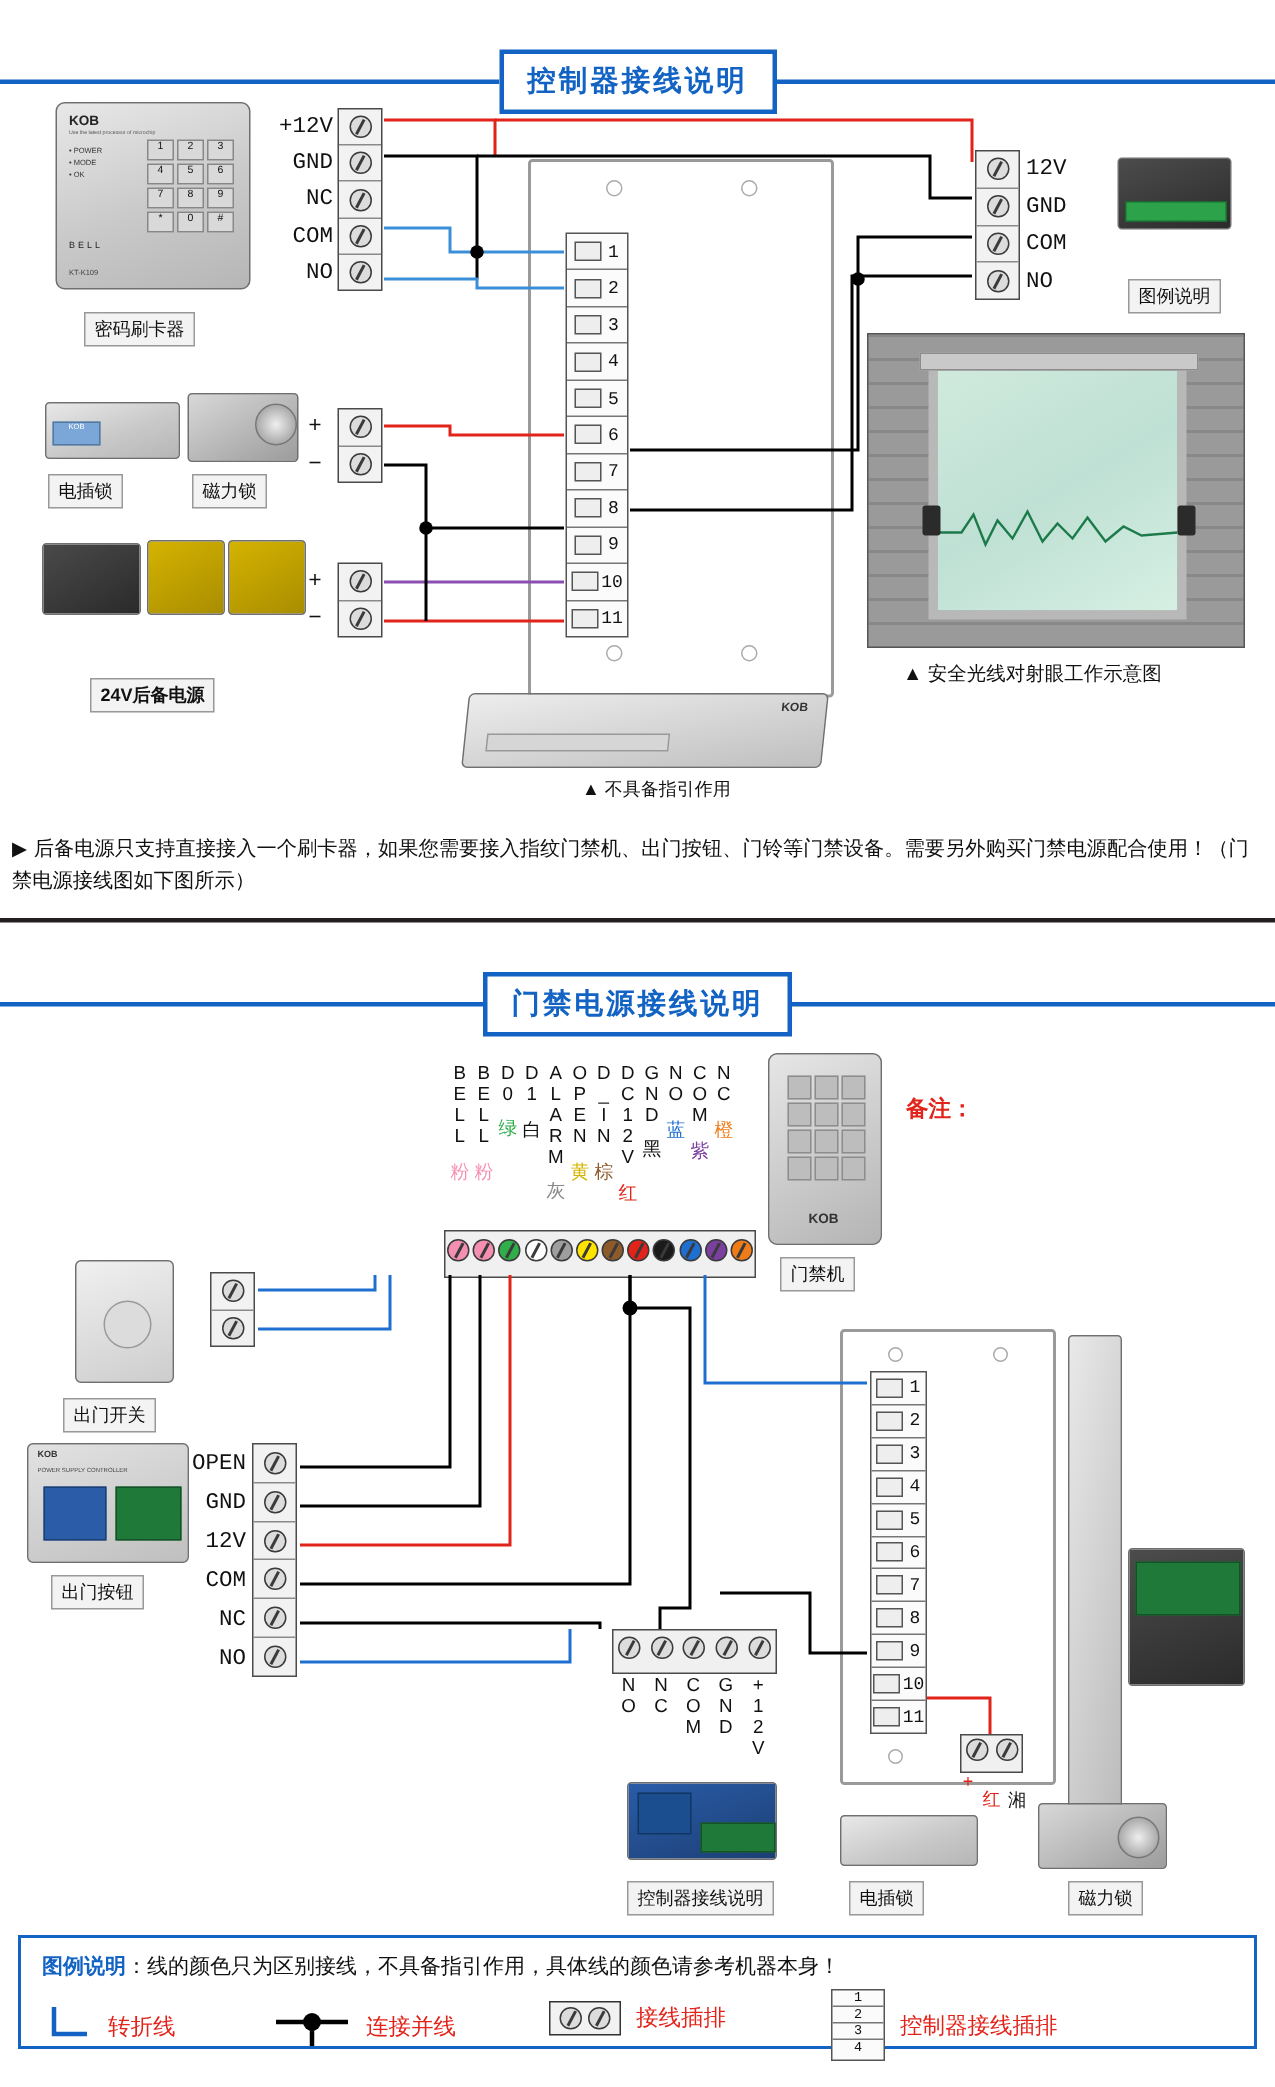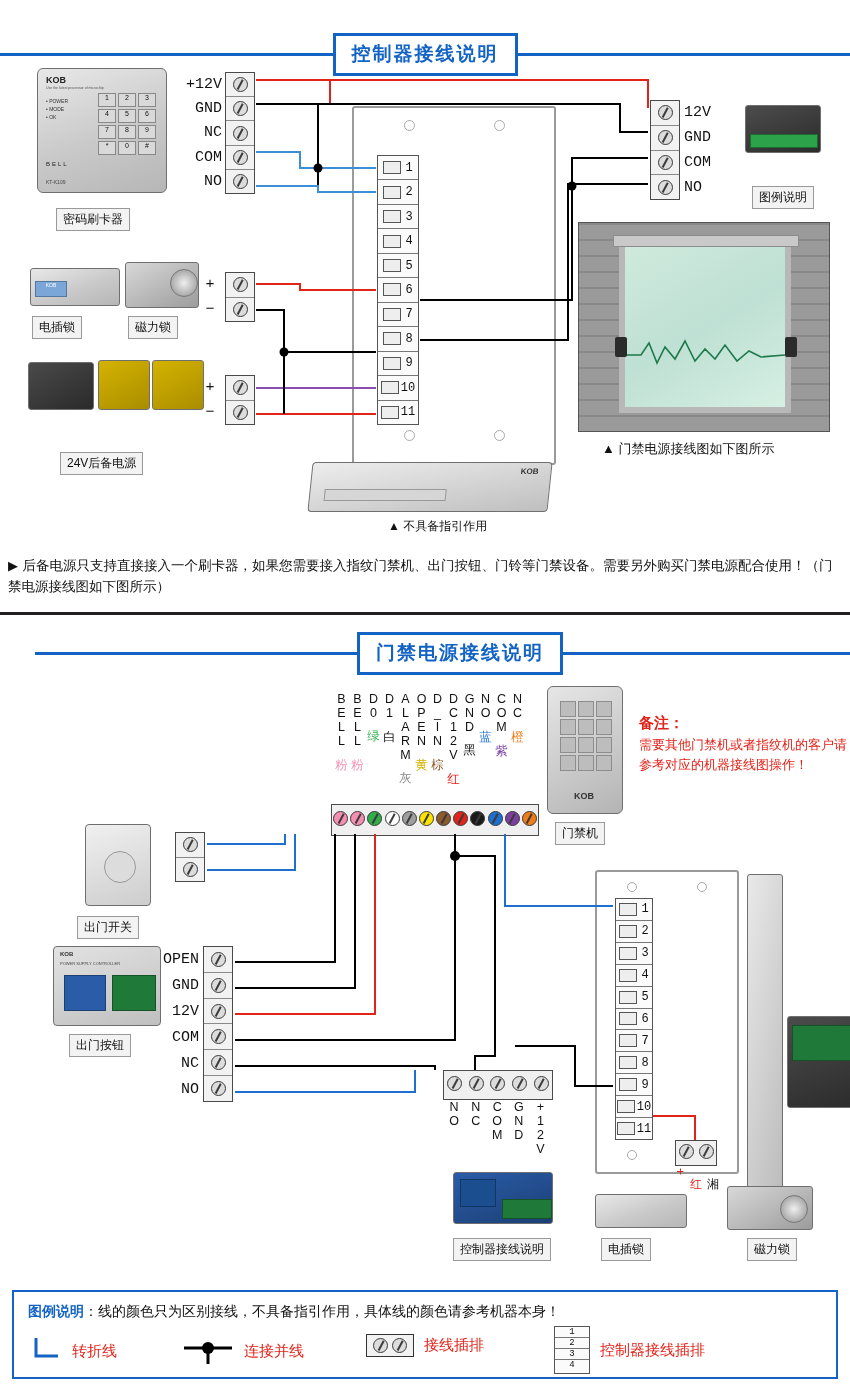--- a/index.html
+++ b/index.html
@@ -172,21 +172,21 @@
         </div>
     </div>
     <div class="abs" style="left:200px;top:272px;width:20px;height:50px;display:flex;flex-direction:column;justify-content:space-around;align-items:center;">
       <span class="term-label">+</span>
       <span class="term-label">−</span>
     </div>
 
     <div class="abs devbox" style="left:28px;top:362px;width:66px;height:48px;border-radius:3px;background:linear-gradient(150deg,#4a4a4a,#2a2a2a);"></div>
     <div class="abs devbox" style="left:98px;top:360px;width:52px;height:50px;border-radius:3px;background:linear-gradient(150deg,#d4b300,#a98d00);"></div>
     <div class="abs devbox" style="left:152px;top:360px;width:52px;height:50px;border-radius:3px;background:linear-gradient(150deg,#d4b300,#a98d00);"></div>
-    <div class="abs caption-box" style="left:60px;top:452px;">24V后备电源</div>
+    <div class="abs caption-box" style="left:60px;top:452px;font-weight:bold;">24V后备电源</div>
 
     <div class="abs term-col" style="left:225px;top:375px;width:30px;height:50px;">
       <div class="term-cell">
           <span class="screw"></span>
         </div>
       <div class="term-cell">
           <span class="screw"></span>
         </div>
     </div>
     <div class="abs" style="left:200px;top:375px;width:20px;height:50px;display:flex;flex-direction:column;justify-content:space-around;align-items:center;">
@@ -285,21 +285,21 @@
         repeating-linear-gradient(0deg,#9a9a9a 0 14px,#888 14px 16px),
         repeating-linear-gradient(90deg,rgba(0,0,0,.08) 0 26px,rgba(0,0,0,0) 26px 28px);"></div>
       <div class="abs" style="left:40px;top:18px;width:172px;height:172px;background:linear-gradient(150deg,#cfeadd,#bfe0d4 50%,#d6efe3);border:6px solid #b8b8b8;box-sizing:border-box;"></div>
       <div class="abs" style="left:34px;top:12px;width:184px;height:10px;background:#c9c9c9;border:1px solid #8c8c8c;"></div>
       <svg class="abs" style="left:46px;top:110px;" width="160" height="40" viewBox="0 0 160 40">
         <polyline points="0,22 16,22 24,10 32,30 40,14 50,26 60,8 70,28 80,16 90,26 100,12 112,28 124,18 136,24 160,22" fill="none" stroke="#1d7a4a" stroke-width="1.6"></polyline>
       </svg>
       <div class="abs" style="left:36px;top:114px;width:12px;height:20px;background:#2b2b2b;border-radius:2px;"></div>
       <div class="abs" style="left:206px;top:114px;width:12px;height:20px;background:#2b2b2b;border-radius:2px;"></div>
     </div>
-    <div class="abs caption" style="left:602px;top:440px;font-size:13px;">▲ 门禁电源接线图如下图所示</div>
+    <div class="abs caption" style="left:602px;top:440px;font-size:13px;">▲ 安全光线对射眼工作示意图</div>
 
     <svg class="abs" style="left:0;top:0;" width="850" height="560">
 
       <polyline points="256,80 330,80 330,104" fill="none" stroke="#e2231a" stroke-width="2"></polyline>
       <polyline points="330,104 330,168 376,168" fill="none" stroke="#e2231a" stroke-width="2" opacity="0"></polyline>
 
       <polyline points="256,104 318,104 318,186" fill="none" stroke="#000" stroke-width="2"></polyline>
 
       <polyline points="256,152 300,152 300,168 376,168" fill="none" stroke="#3b8fd8" stroke-width="2"></polyline>
 
@@ -328,21 +328,21 @@
     </svg>
 
     <div class="abs" style="left:8px;top:556px;width:834px;">
       <span style="color:#111;font-size:13px;">▶</span>
       <span class="note">后备电源只支持直接接入一个刷卡器，如果您需要接入指纹门禁机、出门按钮、门铃等门禁设备。需要另外购买门禁电源配合使用！（门禁电源接线图如下图所示）</span>
     </div>
   </div>
 
   <div class="abs sec-divider" style="left:0;top:612px;"></div>
 
-  <div class="abs" style="left:0;top:616px;width:678px;height:700px;margin-left:35px;">
+  <div class="abs" style="left:0;top:632px;width:678px;height:700px;">
 
     <div class="abs banner-wrap" style="left:0;top:16px;width:850px;">
       <div class="banner-line" style="flex:1;"></div>
       <div class="banner">门禁电源接线说明</div>
       <div class="banner-line" style="flex:1;"></div>
     </div>
 
     <div class="abs" style="left:300px;top:76px;width:195px;height:112px;display:flex;gap:0;">
       <div style="width:16px;">
           <div class="vlabel">BELL</div>
@@ -423,21 +423,20 @@
         <div style="background:#bdbdbd;border:1px solid #8d8d8d;"></div>
           <div style="background:#bdbdbd;border:1px solid #8d8d8d;"></div>
           <div style="background:#bdbdbd;border:1px solid #8d8d8d;"></div>
       </div>
       <div class="abs" style="left:26px;bottom:12px;font-size:9px;font-weight:bold;color:#333;">KOB</div>
     </div>
     <div class="abs caption-box" style="left:520px;top:206px;">门禁机</div>
 
     <div class="abs" style="left:604px;top:98px;width:210px;">
       <div style="color:#e2231a;font-weight:bold;font-size:15px;">备注：</div>
-      <div style="color:#e2231a;font-size:13px;line-height:1.5;margin-top:2px;">需要其他门禁机或者指纹机的客户请参考对应的机器接线图操作！</div>
     </div>
 
     <div class="abs devbox" style="left:50px;top:208px;width:66px;height:82px;border-radius:4px;background:linear-gradient(160deg,#f0f0f0,#cdcdcd);">
       <div class="abs" style="left:18px;top:26px;width:30px;height:30px;border-radius:50%;background:#dcdcdc;border:1px solid #9a9a9a;"></div>
     </div>
     <div class="abs caption-box" style="left:42px;top:300px;">出门开关</div>
 
     <div class="abs term-col" style="left:140px;top:216px;width:30px;height:50px;">
       <div class="term-cell">
           <span class="screw"></span>
@@ -592,21 +591,21 @@
       <polyline points="200,476 380,476 380,454" fill="none" stroke="#1f6fd0" stroke-width="2"></polyline>
       <polyline points="420,218 420,240 460,240 460,440 440,440 440,454" fill="none" stroke="#000" stroke-width="2"></polyline>
       <polyline points="470,218 470,290 578,290" fill="none" stroke="#1f6fd0" stroke-width="2"></polyline>
       <polyline points="480,430 540,430 540,470 578,470" fill="none" stroke="#000" stroke-width="2"></polyline>
       <polyline points="500,482 500,520 640,520" fill="none" stroke="#000" stroke-width="2" opacity="0"></polyline>
       <polyline points="618,500 660,500 660,524" fill="none" stroke="#e2231a" stroke-width="2"></polyline>
       <circle cx="420" cy="240" r="5" fill="#000"></circle>
     </svg>
   </div>
 
-  <div class="abs legend" style="left:12px;top:1290px;width:826px;height:89px;">
+  <div class="abs legend" style="left:12px;top:1290px;width:826px;height:76px;">
     <div class="abs" style="left:14px;top:10px;">
       <b class="legend-title" style="color:#1263c4;">图例说明</b><span class="legend-title">：线的颜色只为区别接线，不具备指引作用，具体线的颜色请参考机器本身！</span>
     </div>
 
     <div class="abs" style="left:14px;top:44px;display:flex;align-items:center;gap:10px;">
       <svg width="34" height="30" viewBox="0 0 34 30">
         <polyline points="8,2 8,20 30,20" fill="none" stroke="#1263c4" stroke-width="3"></polyline>
       </svg>
       <span style="color:#e2231a;font-size:15px;">转折线</span>
     </div>

